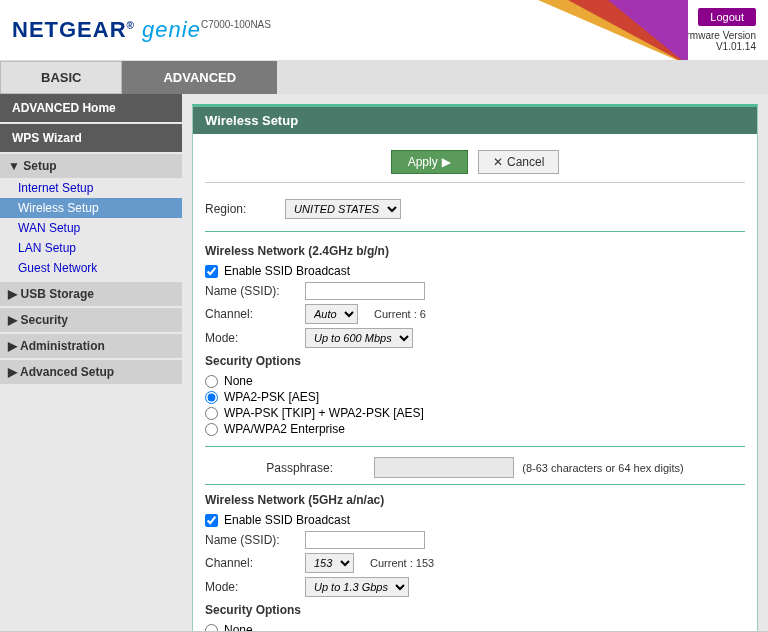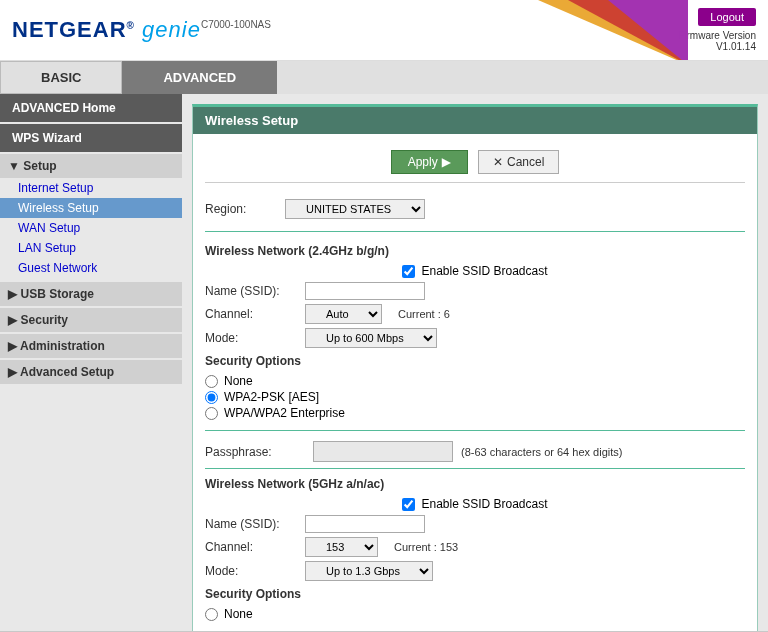--- a/index.html
+++ b/index.html
@@ -200,44 +200,44 @@
     }
     .form-label {
       width: 80px;
       color: #333;
     }
     .form-label-wide {
       width: 100px;
       color: #333;
     }
     select.form-select {
-      padding: 2px 16px;
+      padding: 2px 4px;
       font-size: 11px;
       border: 1px solid #aaa;
+      font-style: italic;
     }
     input[type="text"].form-input {
       padding: 2px 4px;
       font-size: 11px;
       border: 1px solid #aaa;
       width: 120px;
     }
     .current-text {
       margin-left: 16px;
       font-size: 11px;
       color: #333;
     }
 
     
     .checkbox-row {
       display: flex;
       align-items: center;
       gap: 6px;
       font-size: 12px;
       margin-bottom: 4px;
-      justify-content: center;
     }
 
     
     .radio-row {
       display: flex;
       align-items: center;
       gap: 6px;
       font-size: 12px;
       margin: 2px 0;
     }
@@ -381,25 +381,29 @@
           <div class="radio-row">
             <input type="radio" name="sec24" style="">
             <span>None</span>
           </div>
           <div class="radio-row">
             <input type="radio" name="sec24" checked="" style="">
             <span>WPA2-PSK [AES]</span>
           </div>
           <div class="radio-row">
             <input type="radio" name="sec24" style="">
+            <span>WPA-PSK [TKIP] + WPA2-PSK [AES]</span>
+          </div>
+          <div class="radio-row">
+            <input type="radio" name="sec24" style="">
             <span>WPA/WPA2 Enterprise</span>
           </div>
         </div>
 
-        <div class="passphrase-row" style="border-bottom:1px solid #5b9;">
+        <div class="passphrase-row" style="border-bottom:1px solid #5b9;justify-content:center;">
           <span class="form-label-wide">Passphrase:</span>
           <input type="text" style="width: 140px; padding: 2px 4px; border: 1px solid rgb(170, 170, 170); background: rgb(232, 232, 232);" value="">
           <span class="passphrase-hint">(8-63 characters or 64 hex digits)</span>
         </div>
 
         <div class="form-section">
           <div class="section-title">Wireless Network (5GHz a/n/ac)</div>
 
           <div class="checkbox-row">
             <input type="checkbox" checked="" style="">

